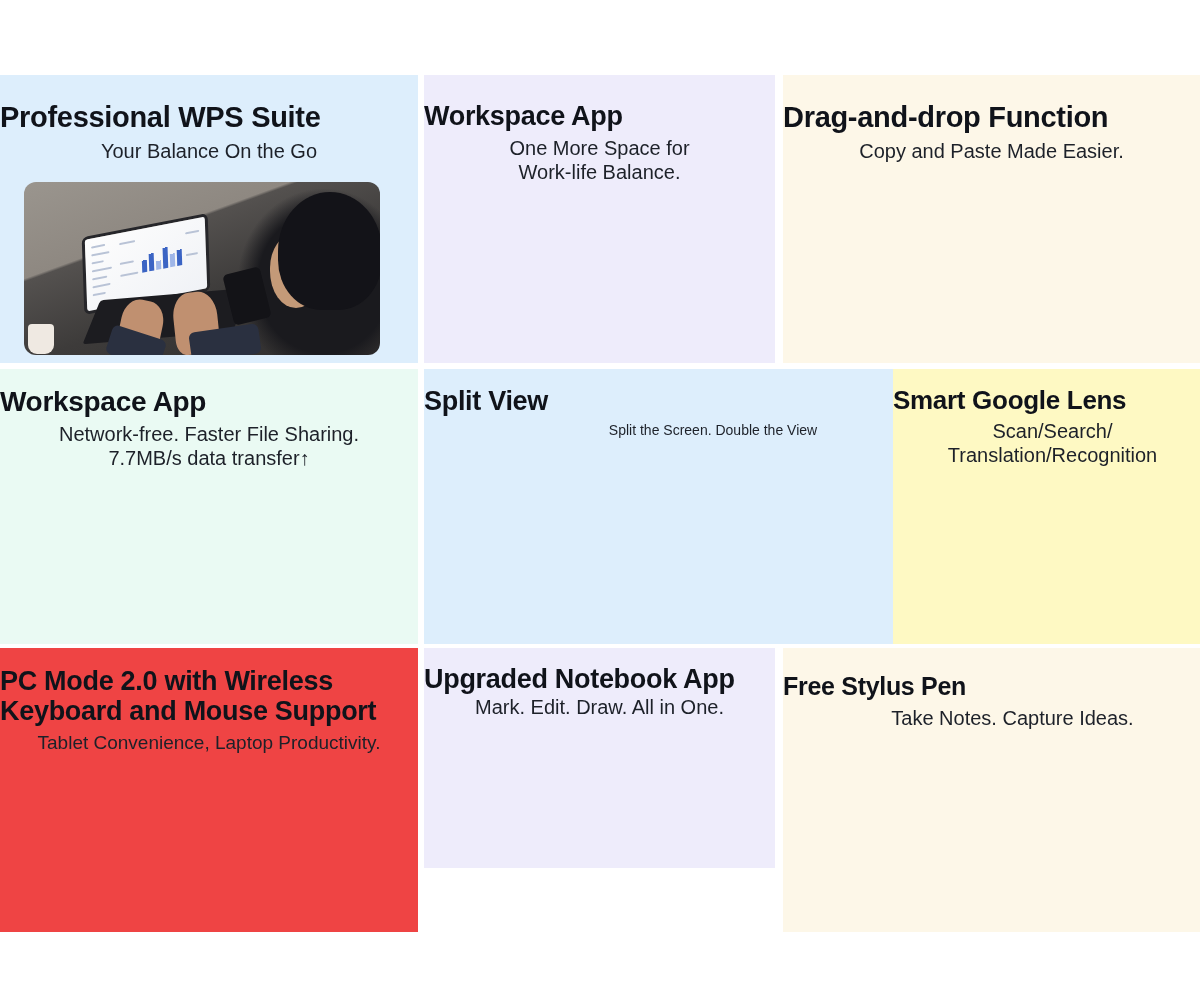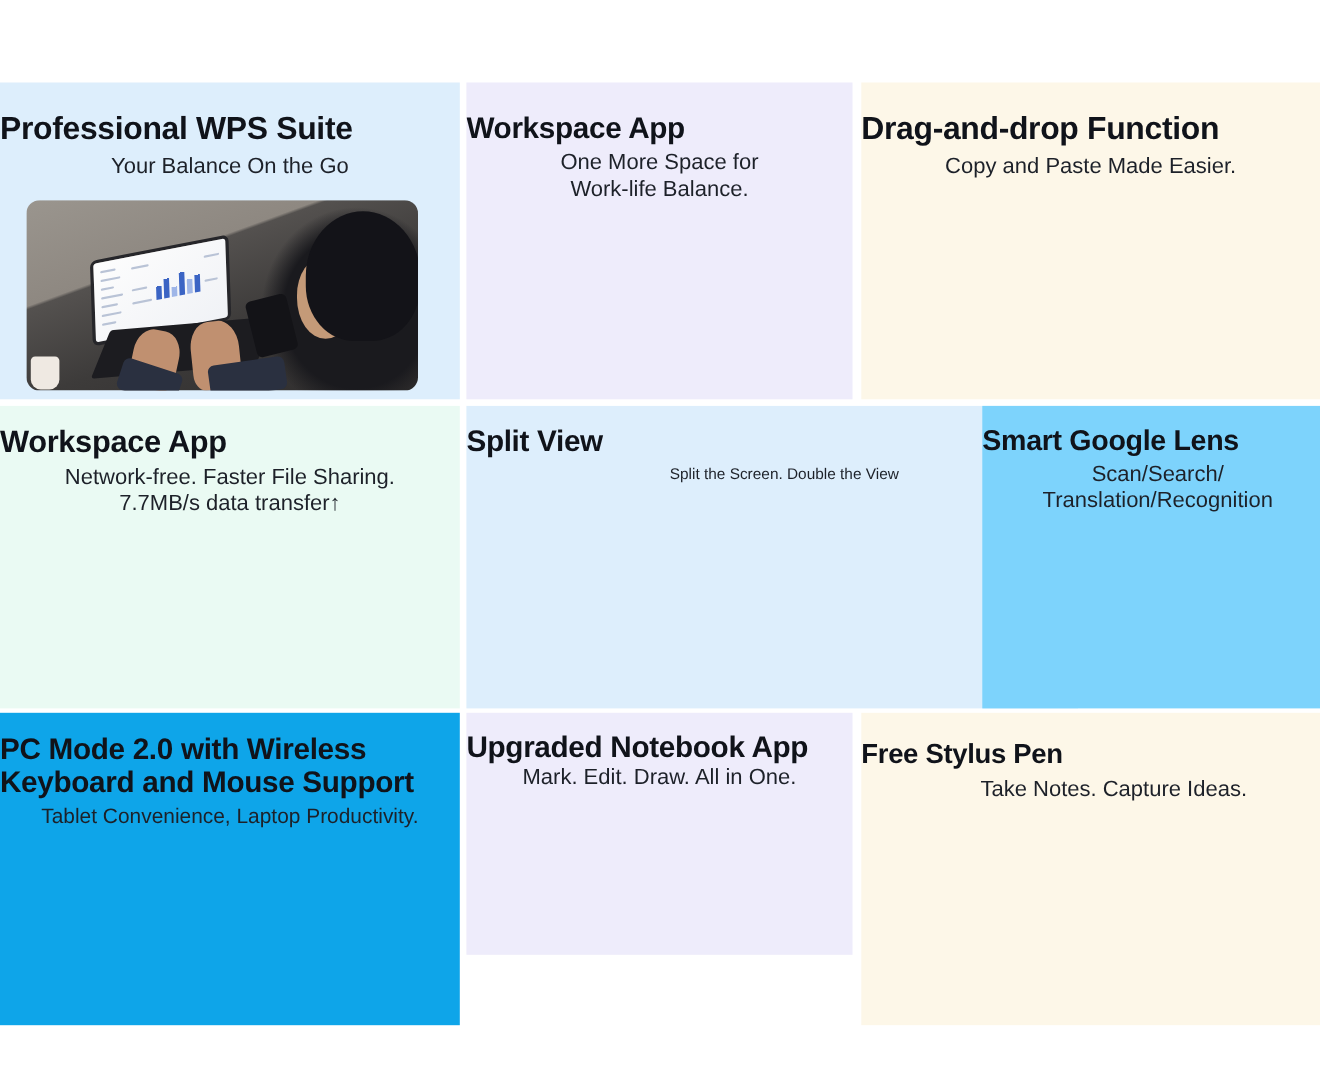--- a/index.html
+++ b/index.html
@@ -35,26 +35,26 @@
 
   
   #c-easyshare{left:0;top:369px;width:418px;height:275px;background:#eafaf3;}
   #c-easyshare .title{font-size:28px;margin-top:17px;}
   #c-easyshare .sub{font-size:20px;margin-top:6px;}
 
   #c-splitview{left:424px;top:369px;width:556px;height:275px;background:#ddeefc;}
   #c-splitview .title{font-size:27px;margin-top:17px;}
   #c-splitview .sub{font-size:14px;margin-top:6px;padding-left:22px;}
 
-  #c-lens{left:893px;top:369px;width:307px;height:275px;background:#7dd3fc;}
+  #c-lens{left:893px;top:369px;width:307px;height:275px;background:#fef9c3;}
   #c-lens .title{font-size:26px;margin-top:17px;}
   #c-lens .sub{font-size:20px;margin-top:5px;padding-left:12px;}
 
   
-  #c-pcmode{left:0;top:648px;width:418px;height:284px;background:#0ea5e9;}
+  #c-pcmode{left:0;top:648px;width:418px;height:284px;background:#ef4444;}
   #c-pcmode .title{font-size:27px;margin-top:18px;}
   #c-pcmode .sub{font-size:19px;margin-top:6px;}
 
   #c-notebook{left:424px;top:648px;width:351px;height:220px;background:#eeecfb;}
   #c-notebook .title{font-size:27px;margin-top:16px;}
   #c-notebook .sub{font-size:20px;margin-top:2px;}
 
   #c-stylus{left:783px;top:648px;width:459px;height:284px;background:#fdf7e8;}
   #c-stylus .title{font-size:25px;margin-top:24px;}
   #c-stylus .sub{font-size:20px;margin-top:7px;}

